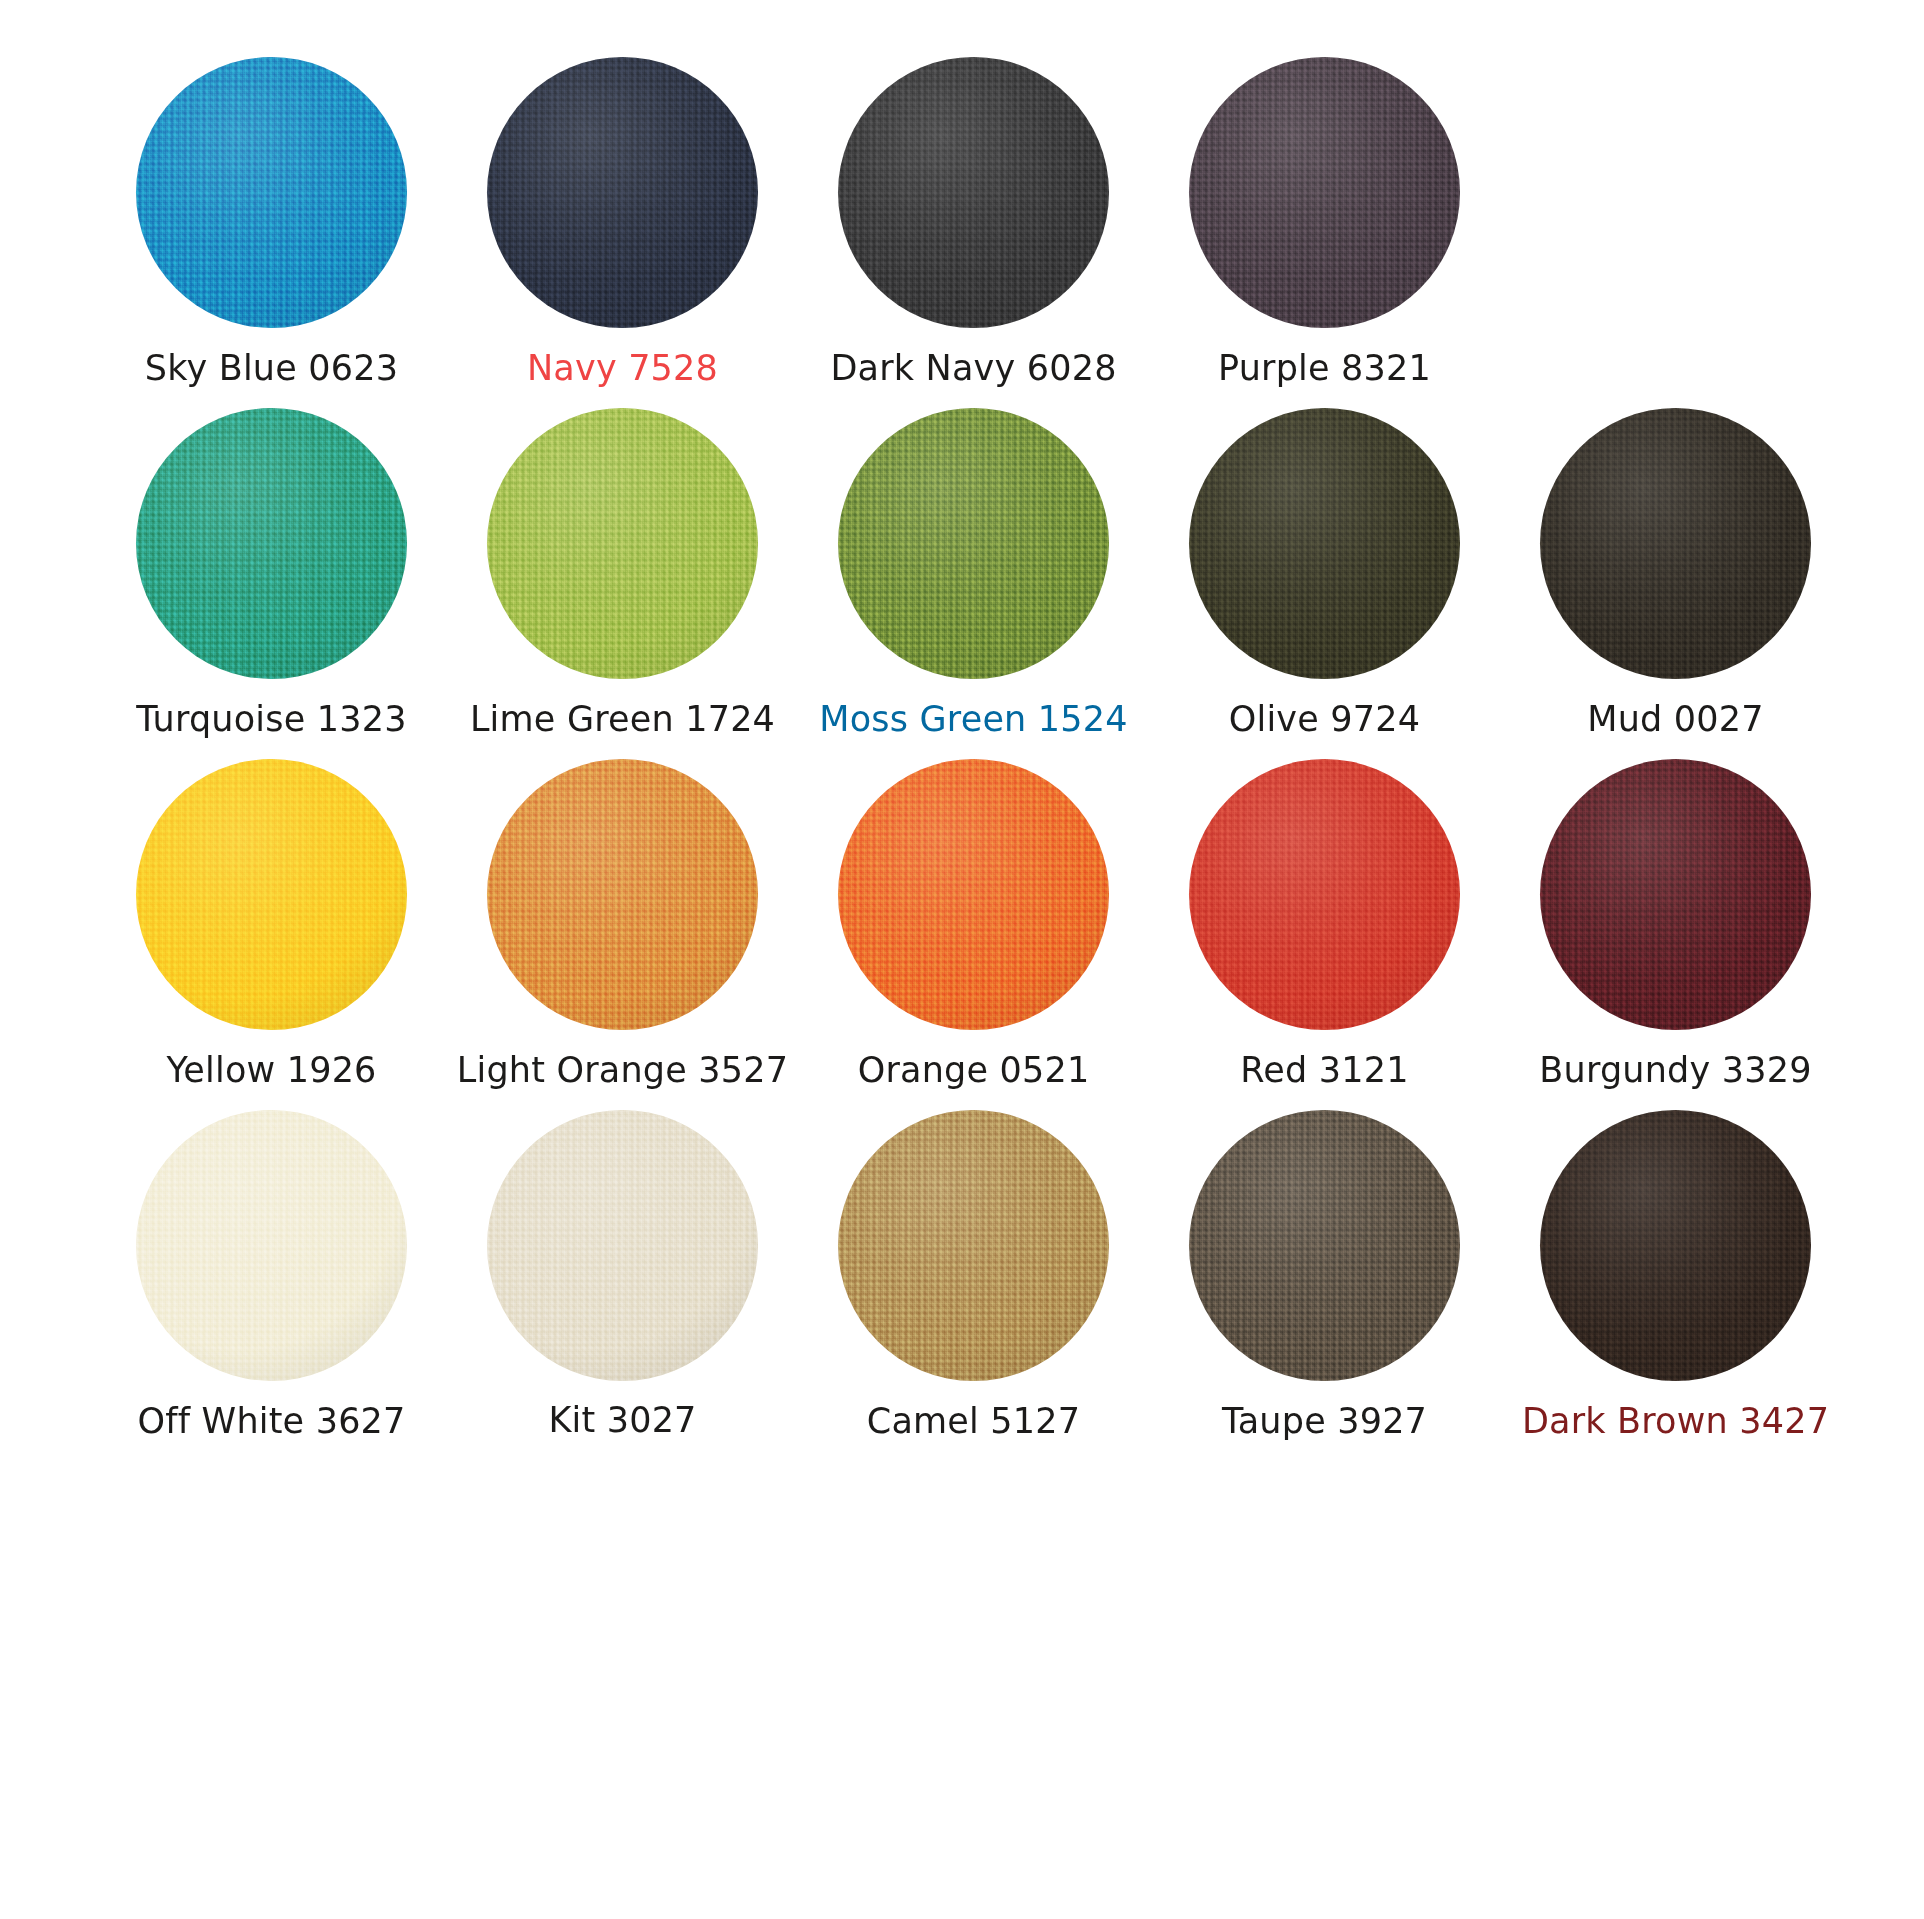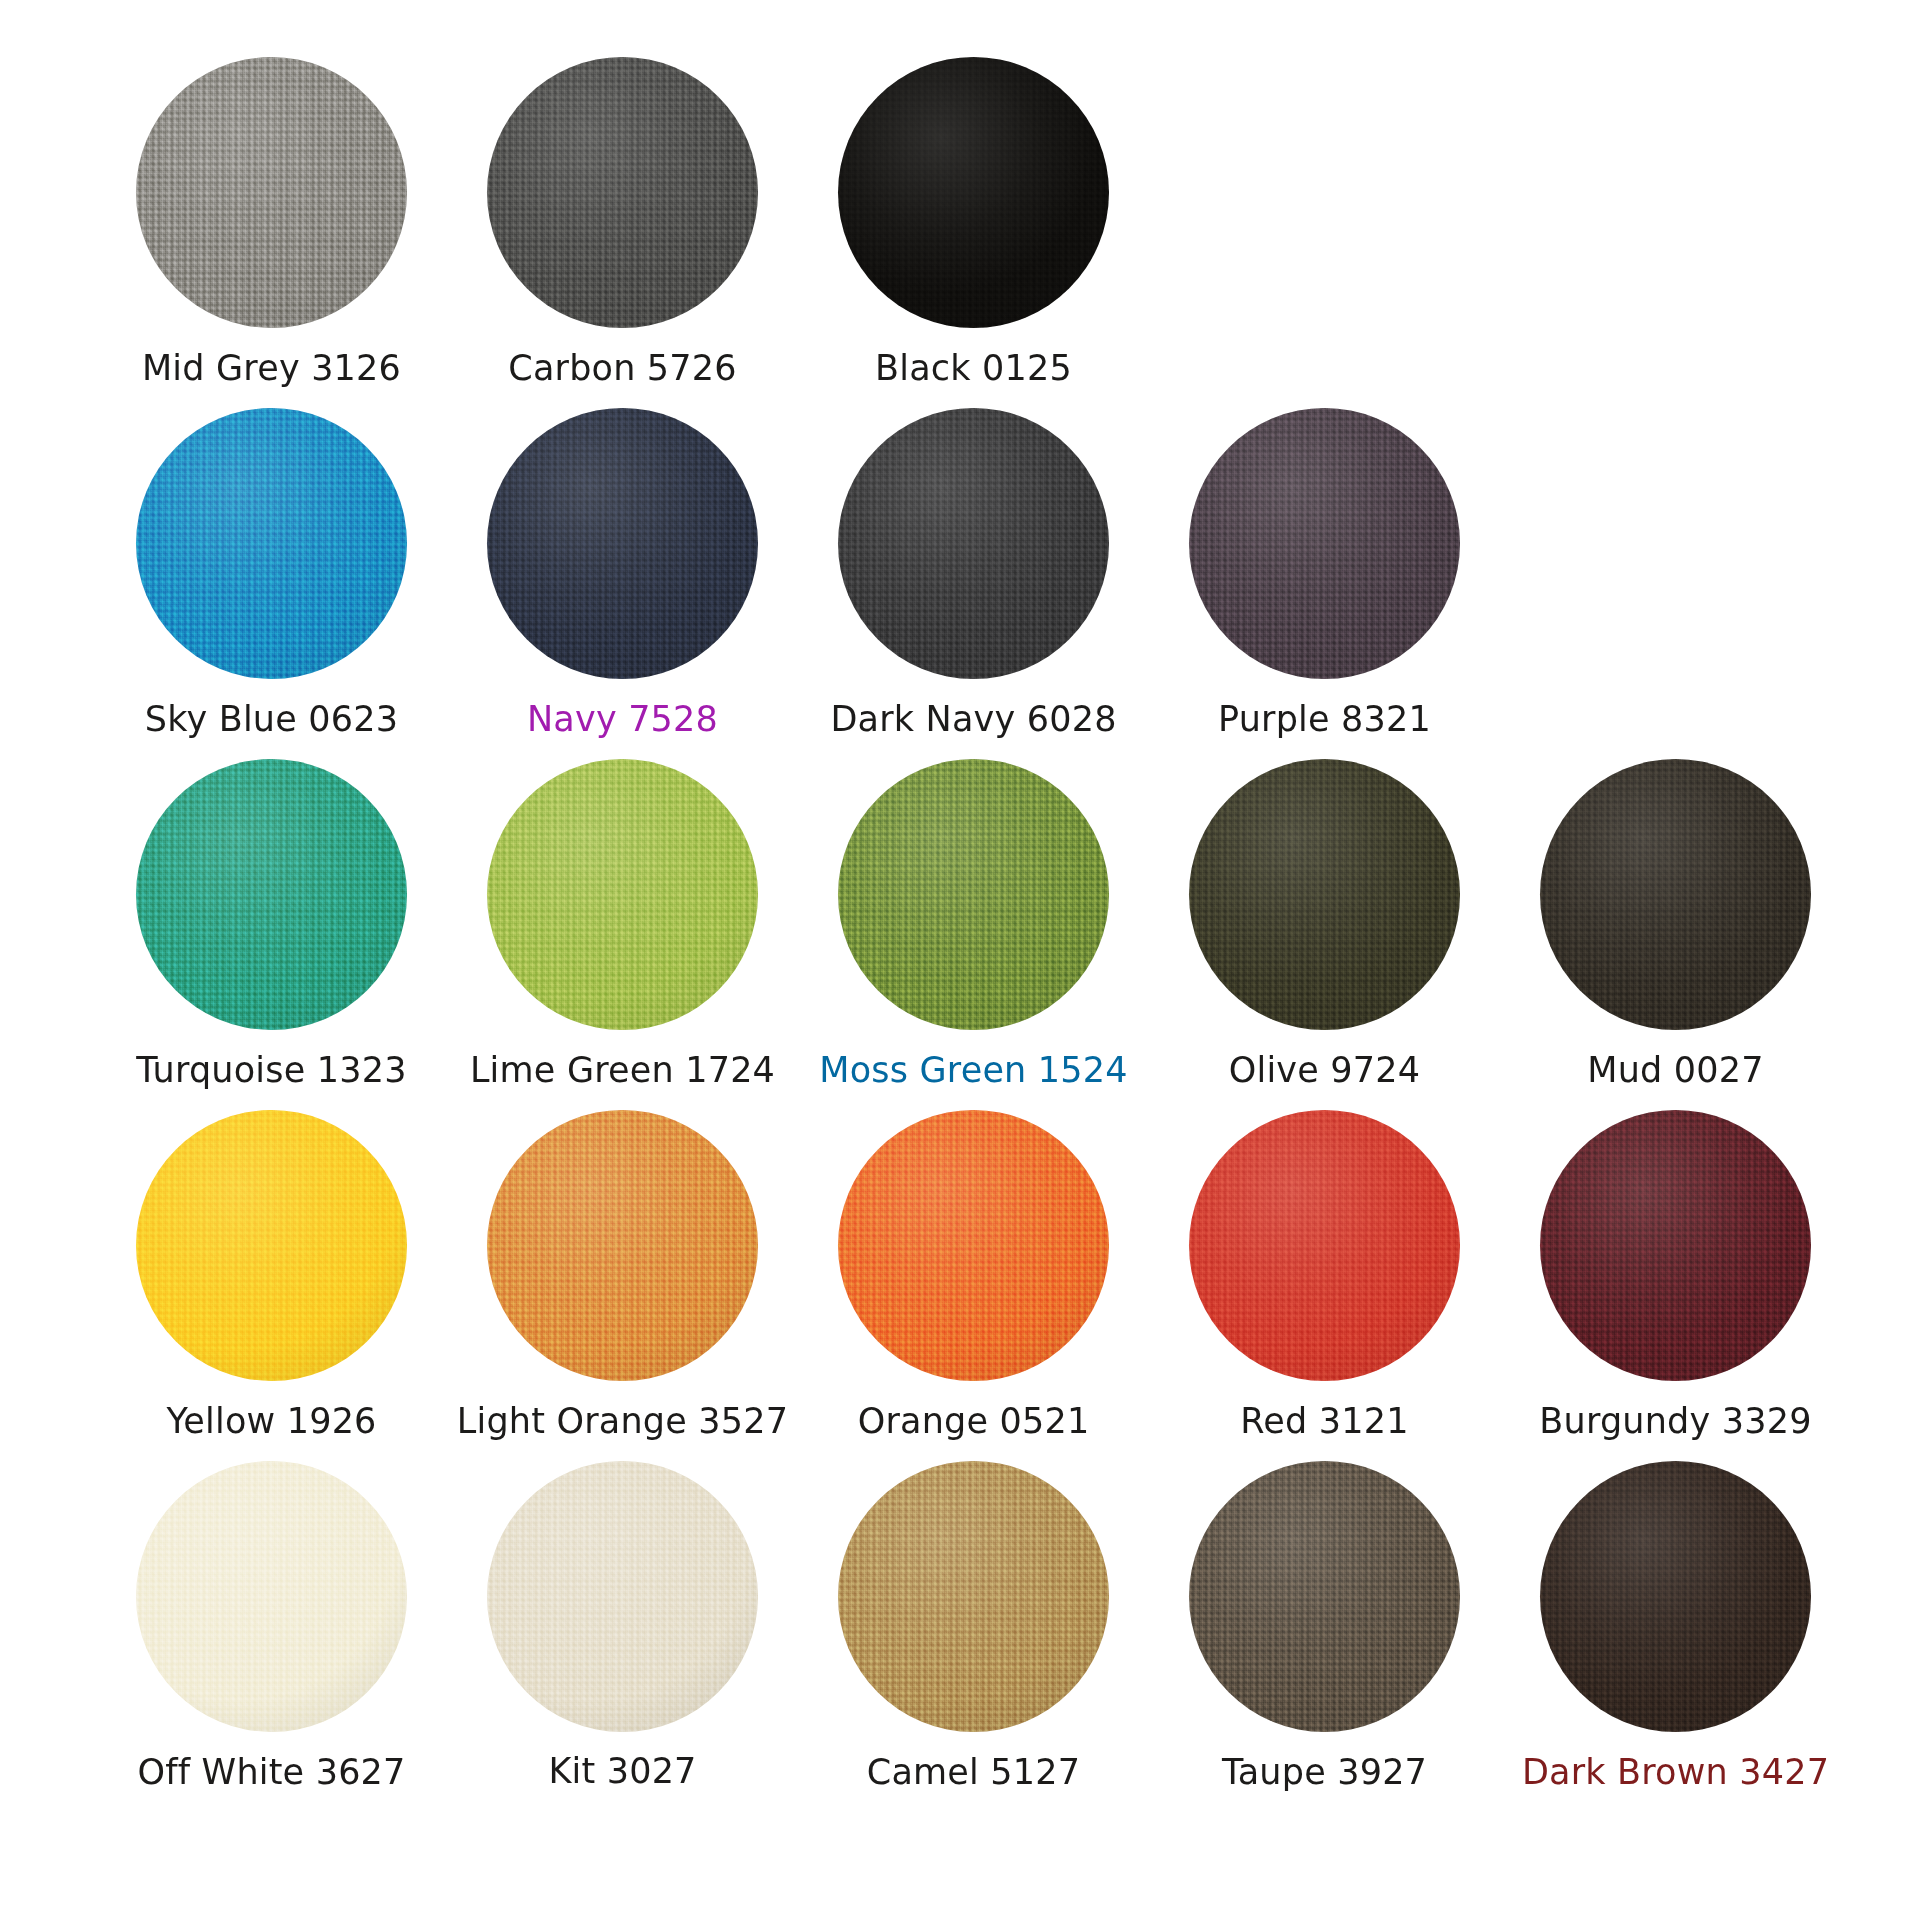--- a/index.html
+++ b/index.html
@@ -106,57 +106,34 @@
     letter-spacing: 0.2px;
     font-family: "DejaVu Sans", sans-serif;
     font-weight: 400;
   }
 </style>
 </head>
 <body>
 
 <div id="swatch-sheet" style="background: rgb(255, 255, 255);">
 
-<div class="swatch-row">
-      <div class="swatch-cell">
-        <div class="swatch-disc" style="background-color: rgb(141, 139, 133);">
-          <div class="weave"></div>
-          <div class="shade"></div>
-        </div>
-        <div class="swatch-label" style="color: rgb(28, 27, 26);">Mid Grey 3126</div>
-      </div>
-      <div class="swatch-cell">
-        <div class="swatch-disc" style="background-color: rgb(79, 79, 77);">
-          <div class="weave"></div>
-          <div class="shade"></div>
-        </div>
-        <div class="swatch-label" style="color: rgb(28, 27, 26);">Carbon 5726</div>
-      </div>
-      <div class="swatch-cell">
-        <div class="swatch-disc" style="background-color: rgb(16, 15, 13);">
-          <div class="weave"></div>
-          <div class="shade"></div>
-        </div>
-        <div class="swatch-label" style="color: rgb(28, 27, 26);">Black 0125</div>
-      </div>
-    </div>
     <div class="swatch-row">
       <div class="swatch-cell">
         <div class="swatch-disc" style="background-color: rgb(27, 142, 196);">
           <div class="weave"></div>
           <div class="shade"></div>
         </div>
         <div class="swatch-label" style="color: rgb(28, 27, 26);">Sky Blue 0623</div>
       </div>
       <div class="swatch-cell">
         <div class="swatch-disc" style="background-color: rgb(44, 51, 68);">
           <div class="weave"></div>
           <div class="shade"></div>
         </div>
-        <div class="swatch-label" style="color: #a21caf;">Navy 7528</div>
+        <div class="swatch-label" style="color: #ef4444;">Navy 7528</div>
       </div>
       <div class="swatch-cell">
         <div class="swatch-disc" style="background-color: rgb(58, 58, 59);">
           <div class="weave"></div>
           <div class="shade"></div>
         </div>
         <div class="swatch-label" style="color: rgb(28, 27, 26);">Dark Navy 6028</div>
       </div>
       <div class="swatch-cell">
         <div class="swatch-disc" style="background-color: rgb(75, 63, 72);">

